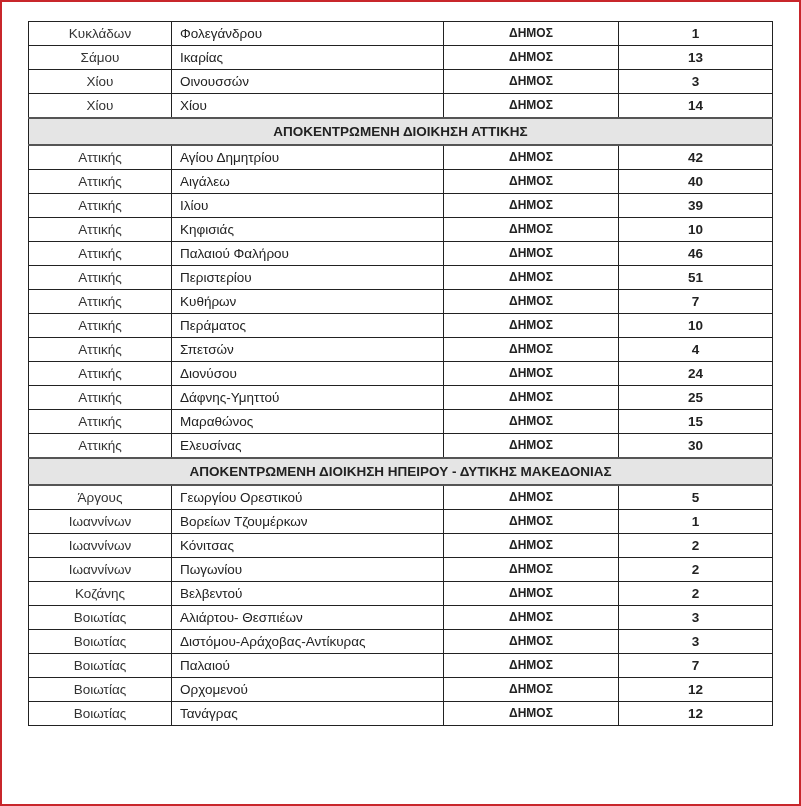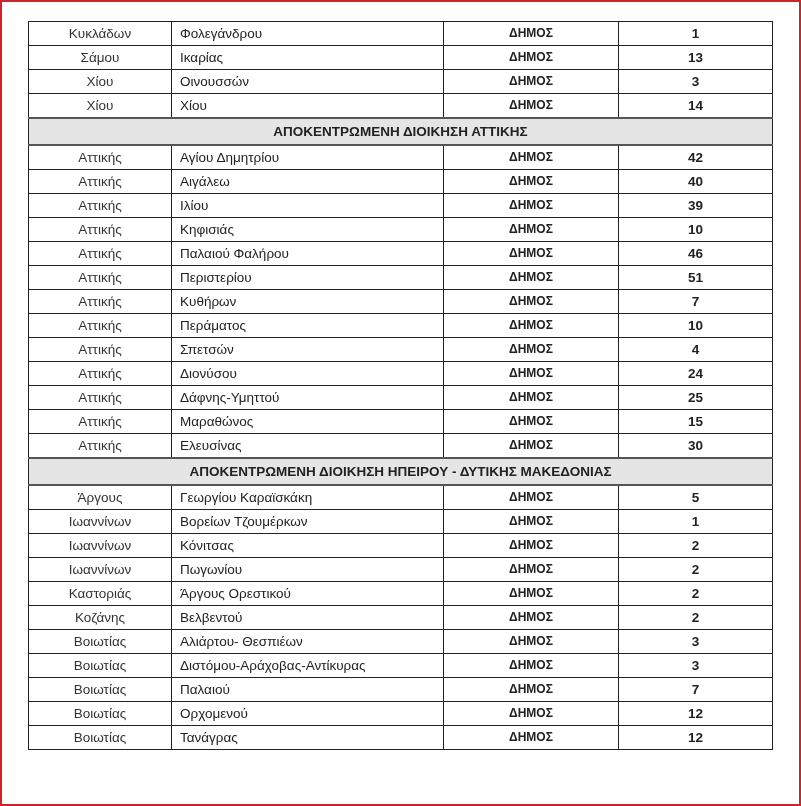--- a/index.html
+++ b/index.html
@@ -195,45 +195,39 @@
           <td class="region">Αττικής</td>
           <td class="muni">Ελευσίνας</td>
           <td class="type">ΔΗΜΟΣ</td>
           <td class="count">30</td>
         </tr>
         <tr class="section">
           <td colspan="4">ΑΠΟΚΕΝΤΡΩΜΕΝΗ ΔΙΟΙΚΗΣΗ ΗΠΕΙΡΟΥ - ΔΥΤΙΚΗΣ ΜΑΚΕΔΟΝΙΑΣ</td>
         </tr>
         <tr>
           <td class="region">Άργους</td>
-          <td class="muni">Γεωργίου Καραϊσκάκη</td>
+          <td class="muni">Γεωργίου Ορεστικού</td>
           <td class="type">ΔΗΜΟΣ</td>
           <td class="count">5</td>
         </tr>
         <tr>
           <td class="region">Ιωαννίνων</td>
           <td class="muni">Βορείων Τζουμέρκων</td>
           <td class="type">ΔΗΜΟΣ</td>
           <td class="count">1</td>
         </tr>
         <tr>
           <td class="region">Ιωαννίνων</td>
           <td class="muni">Κόνιτσας</td>
           <td class="type">ΔΗΜΟΣ</td>
           <td class="count">2</td>
         </tr>
         <tr>
           <td class="region">Ιωαννίνων</td>
           <td class="muni">Πωγωνίου</td>
-          <td class="type">ΔΗΜΟΣ</td>
-          <td class="count">2</td>
-        </tr>
-        <tr>
-          <td class="region">Καστοριάς</td>
-          <td class="muni">Άργους Ορεστικού</td>
           <td class="type">ΔΗΜΟΣ</td>
           <td class="count">2</td>
         </tr>
         <tr>
           <td class="region">Κοζάνης</td>
           <td class="muni">Βελβεντού</td>
           <td class="type">ΔΗΜΟΣ</td>
           <td class="count">2</td>
         </tr>
         <tr>

